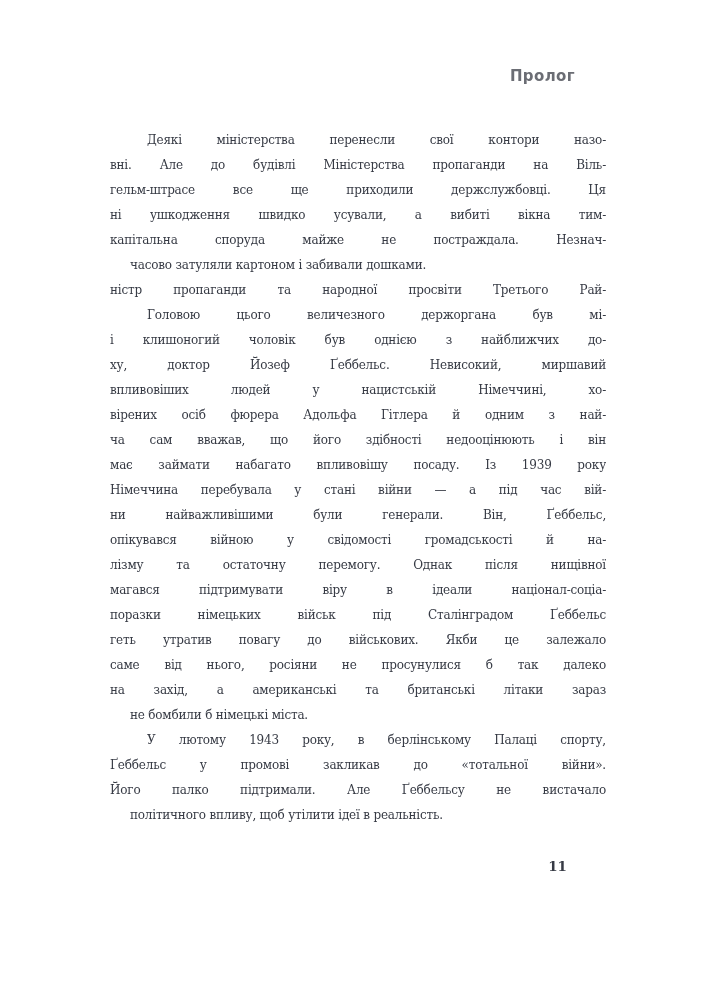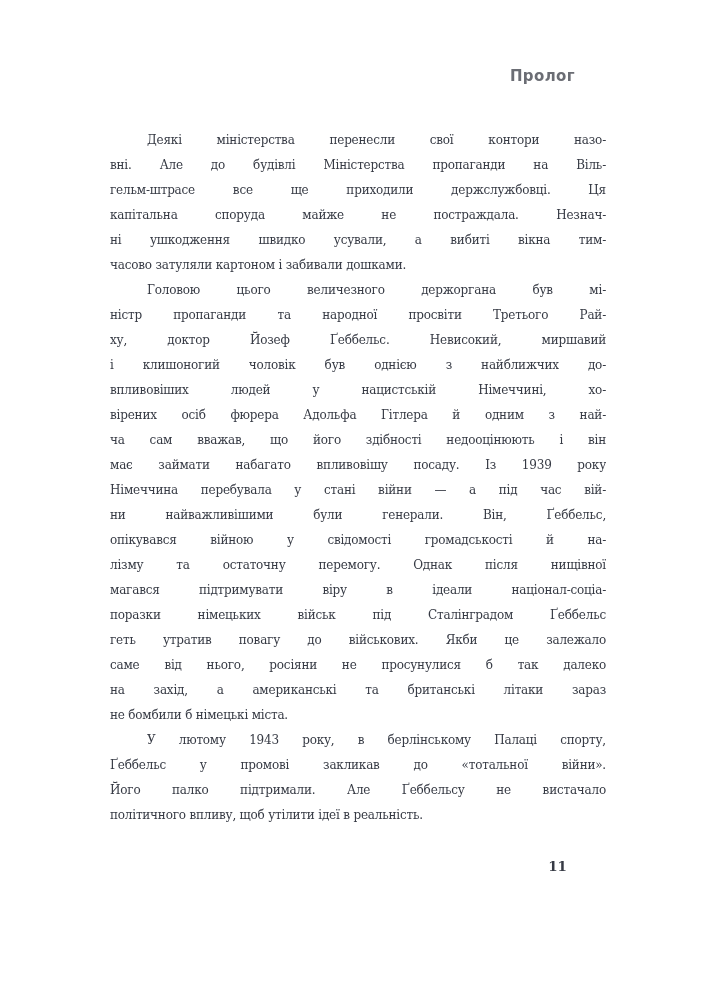--- a/index.html
+++ b/index.html
@@ -44,20 +44,21 @@
     -moz-text-align-last: justify;
     text-align-last: justify;
     font-variant-numeric: oldstyle-nums;
   }
   .line.par-first {
     padding-left: 37px;
   }
   .line.par-last {
     -moz-text-align-last: left;
     text-align-last: left;
+    margin-left: 20px;
   }
   .folio {
     position: absolute;
     top: 857px;
     right: 161px;
     font-family: "DejaVu Serif", "Liberation Serif", serif;
     font-size: 13.5px;
     font-weight: bold;
     color: var(--ink, #363a44);
     line-height: 18px;
@@ -68,27 +69,27 @@
 </head>
 <body>
 
 <div class="book-page">
   <div class="running-head">Пролог</div>
 
   <div class="text-block">
       <div class="line par-first">Деякі міністерства перенесли свої контори назо-</div>
       <div class="line">вні. Але до будівлі Міністерства пропаганди на Віль-</div>
       <div class="line">гельм-штрасе все ще приходили держслужбовці. Ця</div>
+      <div class="line">ні ушкодження швидко усували, а вибиті вікна тим-</div>
       <div class="line">капітальна споруда майже не постраждала. Незнач-</div>
-      <div class="line">ні ушкодження швидко усували, а вибиті вікна тим-</div>
       <div class="line par-last">часово затуляли картоном і забивали дошками.</div>
+      <div class="line">ністр пропаганди та народної просвіти Третього Рай-</div>
       <div class="line par-first">Головою цього величезного держоргана був мі-</div>
-      <div class="line">ністр пропаганди та народної просвіти Третього Рай-</div>
+      <div class="line">і клишоногий чоловік був однією з найближчих до-</div>
       <div class="line">ху, доктор Йозеф Ґеббельс. Невисокий, миршавий</div>
-      <div class="line">і клишоногий чоловік був однією з найближчих до-</div>
       <div class="line">впливовіших людей у нацистській Німеччині, хо-</div>
       <div class="line">вірених осіб фюрера Адольфа Гітлера й одним з най-</div>
       <div class="line">ча сам вважав, що його здібності недооцінюють і він</div>
       <div class="line">має займати набагато впливовішу посаду. Із 1939 року</div>
       <div class="line">Німеччина перебувала у стані війни — а під час вій-</div>
       <div class="line">ни найважливішими були генерали. Він, Ґеббельс,</div>
       <div class="line">опікувався війною у свідомості громадськості й на-</div>
       <div class="line">лізму та остаточну перемогу. Однак після нищівної</div>
       <div class="line">магався підтримувати віру в ідеали націонал-соціа-</div>
       <div class="line">поразки німецьких військ під Сталінградом Ґеббельс</div>

